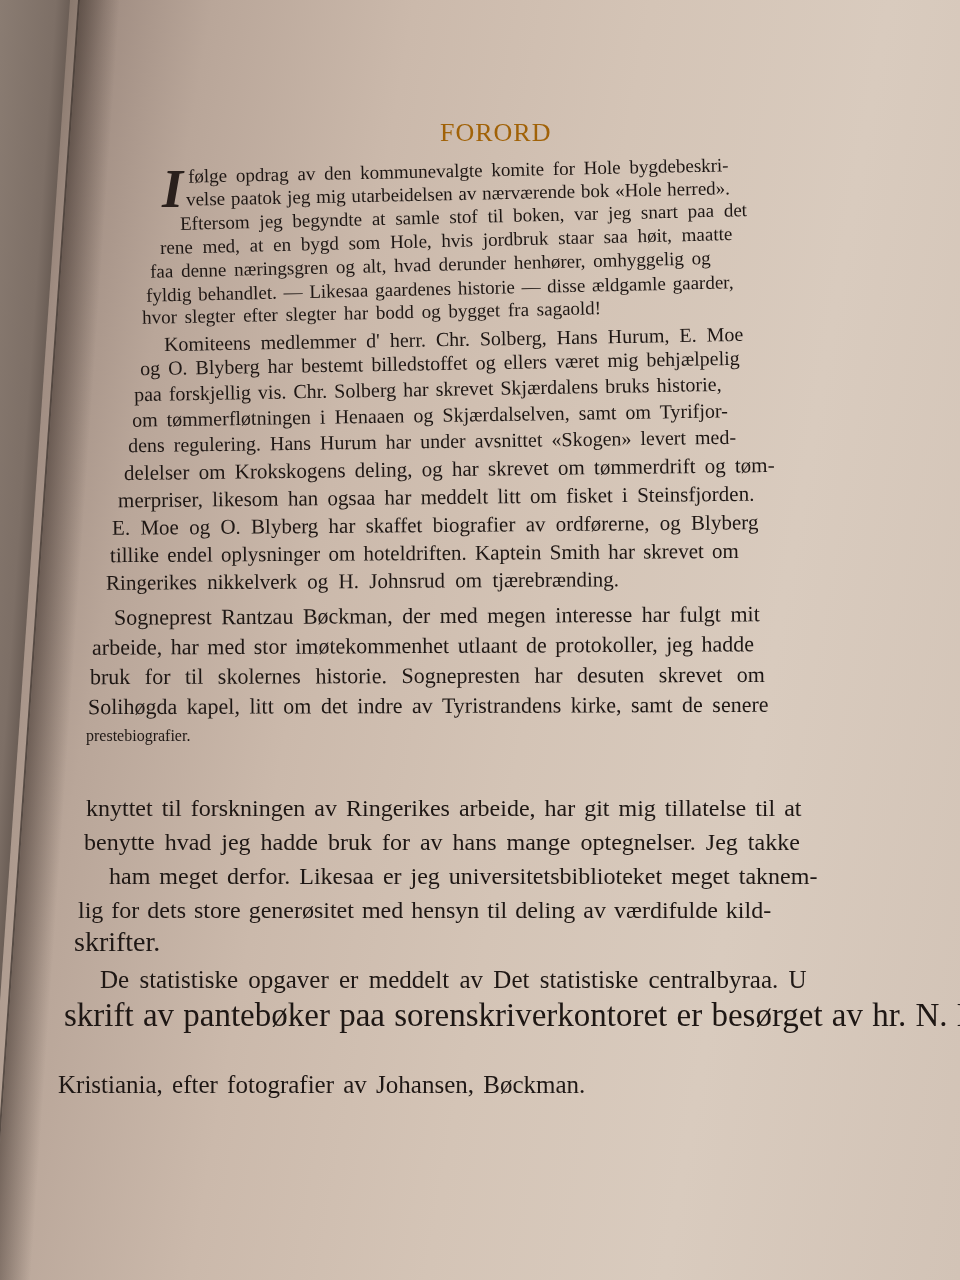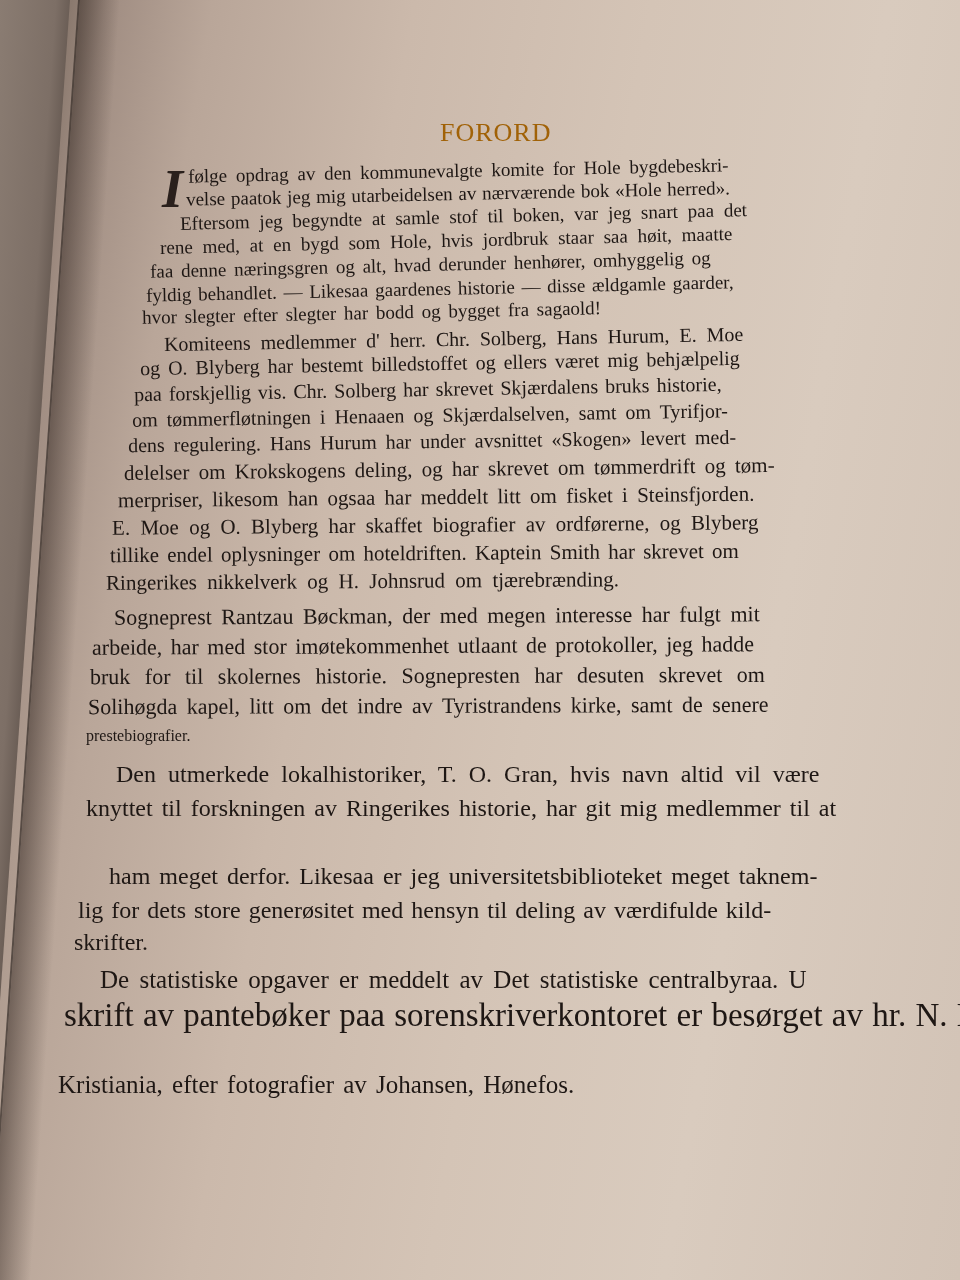--- a/index.html
+++ b/index.html
@@ -96,21 +96,21 @@
   <div class="line" style="left:124px; top:456px; transform:rotate(-0.7deg); word-spacing:4px; font-size:21px;">delelser om Krokskogens deling, og har skrevet om tømmerdrift og tøm-</div>
   <div class="line" style="left:118px; top:484px; transform:rotate(-0.6deg); word-spacing:4px; font-size:21px;">merpriser, likesom han ogsaa har meddelt litt om fisket i Steinsfjorden.</div>
   <div class="line" style="left:112px; top:512px; transform:rotate(-0.5deg); word-spacing:5px; font-size:21px;">E. Moe og O. Blyberg har skaffet biografier av ordførerne, og Blyberg</div>
   <div class="line" style="left:110px; top:540px; transform:rotate(-0.4deg); word-spacing:3px; font-size:21px;">tillike endel oplysninger om hoteldriften. Kaptein Smith har skrevet om</div>
   <div class="line" style="left:106px; top:568px; transform:rotate(-0.4deg); word-spacing:5px; font-size:21px;">Ringerikes nikkelverk og H. Johnsrud om tjærebrænding.</div>
   <div class="line" style="left:114px; top:603px; transform:rotate(-0.3deg); word-spacing:4px; font-size:22px;">Sogneprest Rantzau Bøckman, der med megen interesse har fulgt mit</div>
   <div class="line" style="left:92px; top:633px; transform:rotate(-0.3deg); word-spacing:3px; font-size:22px;">arbeide, har med stor imøtekommenhet utlaant de protokoller, jeg hadde</div>
   <div class="line" style="left:90px; top:663px; transform:rotate(-0.2deg); word-spacing:9px; font-size:22px;">bruk for til skolernes historie. Sognepresten har desuten skrevet om</div>
   <div class="line" style="left:88px; top:693px; transform:rotate(-0.2deg); word-spacing:4px; font-size:22px;">Solihøgda kapel, litt om det indre av Tyristrandens kirke, samt de senere</div>
   <div class="line" style="left:86px; top:723px; font-size:16px;">prestebiografier.</div>
-  <div class="line" style="left:116px; top:761px; word-spacing:6px; font-size:24px;">Den utmerkede lokalhistoriker, T. O. Gran, hvis navn altid vil være</div>
-  <div class="line" style="left:86px; top:795px; word-spacing:3px; font-size:24px;">knyttet til forskningen av Ringerikes historie, har git mig medlemmer til at</div>
+  <div class="line" style="left:86px; top:795px; word-spacing:3px; font-size:24px;">knyttet til forskningen av Ringerikes arbeide, har git mig tillatelse til at</div>
+  <div class="line" style="left:84px; top:829px; word-spacing:4px; font-size:24px;">benytte hvad jeg hadde bruk for av hans mange optegnelser. Jeg takke</div>
   <div class="line" style="left:82px; top:863px; word-spacing:3px; font-size:24px;margin-left:27px;">ham meget derfor. Likesaa er jeg universitetsbiblioteket meget taknem-</div>
   <div class="line" style="left:78px; top:897px; word-spacing:2px; font-size:24px;">lig for dets store generøsitet med hensyn til deling av værdifulde kild-</div>
-  <div class="line" style="left:74px; top:929px; font-size:24px;text-align:right;">skrifter.</div>
+  <div class="line" style="left:74px; top:929px; font-size:28px;text-align:right;">skrifter.</div>
   <div class="line" style="left:100px; top:967px; word-spacing:4px; font-size:25px;">De statistiske opgaver er meddelt av Det statistiske centralbyraa. U</div>
   <div class="line" style="left:64px; top:1002px; word-spacing:1px; font-size:33px;">skrift av pantebøker paa sorenskriverkontoret er besørget av hr. N. Bø</div>
-  <div class="line" style="left:58px; top:1072px; word-spacing:3px; font-size:25px;">Kristiania, efter fotografier av Johansen, Hønefos.</div>
+  <div class="line" style="left:58px; top:1072px; word-spacing:3px; font-size:25px;">Kristiania, efter fotografier av Johansen, Bøckman.</div>
 </div>
 
 </body></html>

